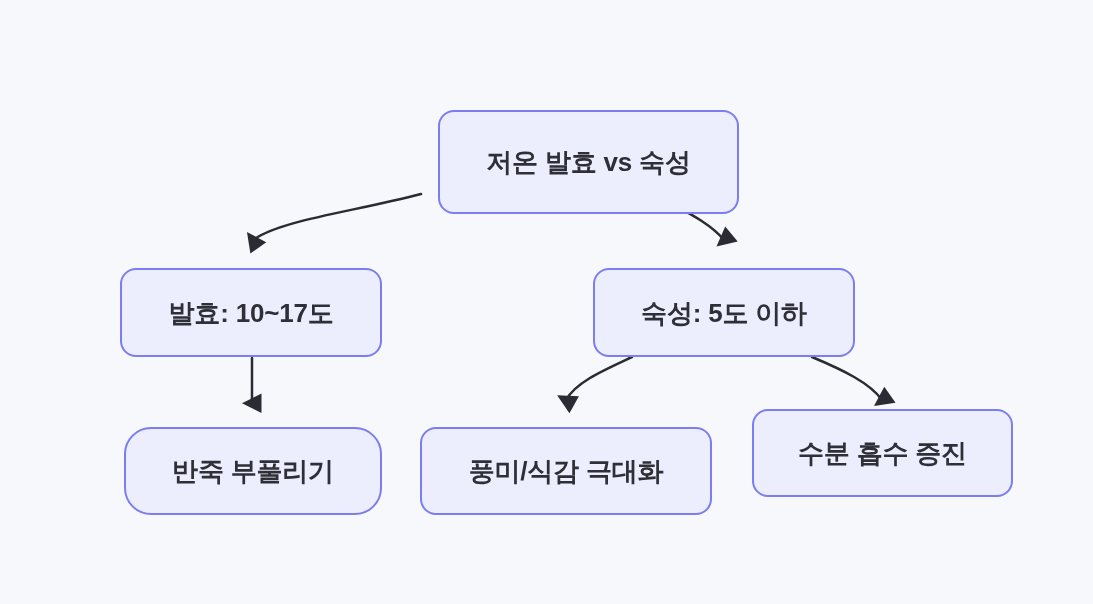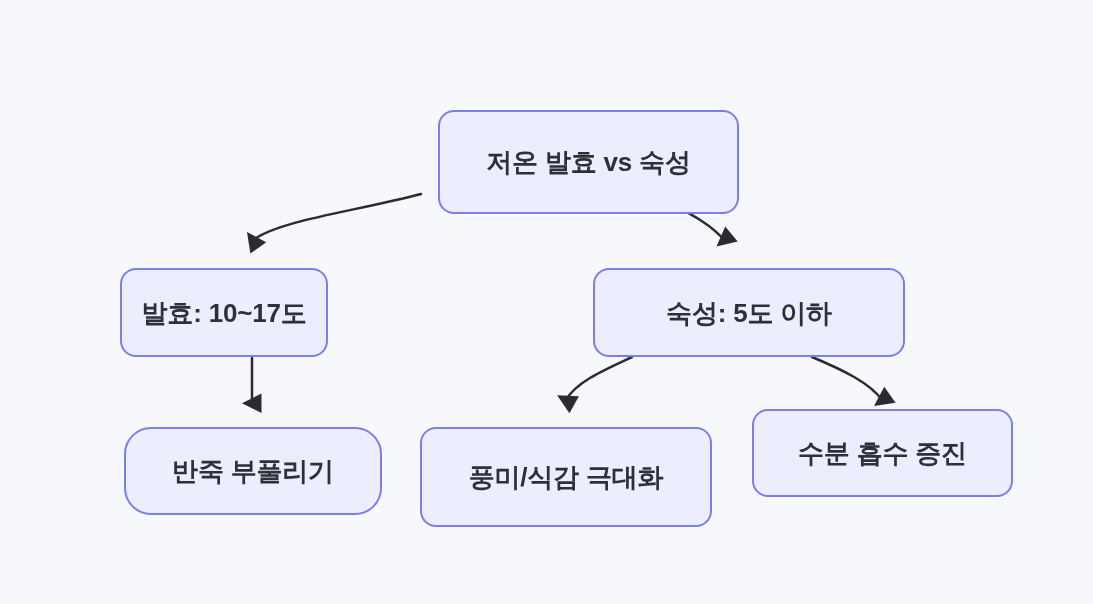--- a/index.html
+++ b/index.html
@@ -42,24 +42,24 @@
     line-height: 1;
     letter-spacing: -0.2px;
     white-space: nowrap;
     z-index: 2;
   }
   .node-label {
     display: block;
     padding: 0 4px;
   }
   #node-root   { left: 417px; top: 110px; width: 301px; height: 104px; margin-left: 21px; }
-  #node-ferm   { left: 120px; top: 268px; width: 208px; height: 89px; }
-  #node-aging  { left: 593px; top: 268px; width: 312px; height: 89px; }
+  #node-ferm   { left: 120px; top: 268px; width: 262px; height: 89px; }
+  #node-aging  { left: 593px; top: 268px; width: 262px; height: 89px; }
   #node-dough  { left: 124px; top: 427px; width: 258px; height: 88px; border-radius: 27px; }
-  #node-flavor { left: 420px; top: 427px; width: 292px; height: 100px; }
+  #node-flavor { left: 420px; top: 427px; width: 292px; height: 88px; }
   #node-water  { left: 752px; top: 409px; width: 261px; height: 88px; }
 </style>
 </head>
 <body>
 
 <div id="canvas">
 
   <svg id="edge-layer" viewBox="0 0 1093 604" width="1093" height="604" xmlns="http://www.w3.org/2000/svg">
     <defs>
       <marker id="arrowhead" markerWidth="9" markerHeight="9" refX="4.2" refY="4.4" orient="auto" markerUnits="strokeWidth">

